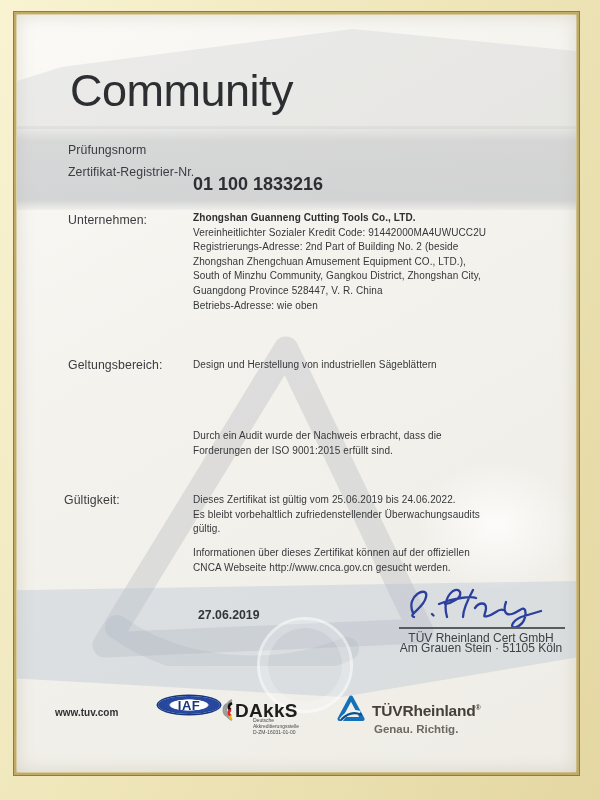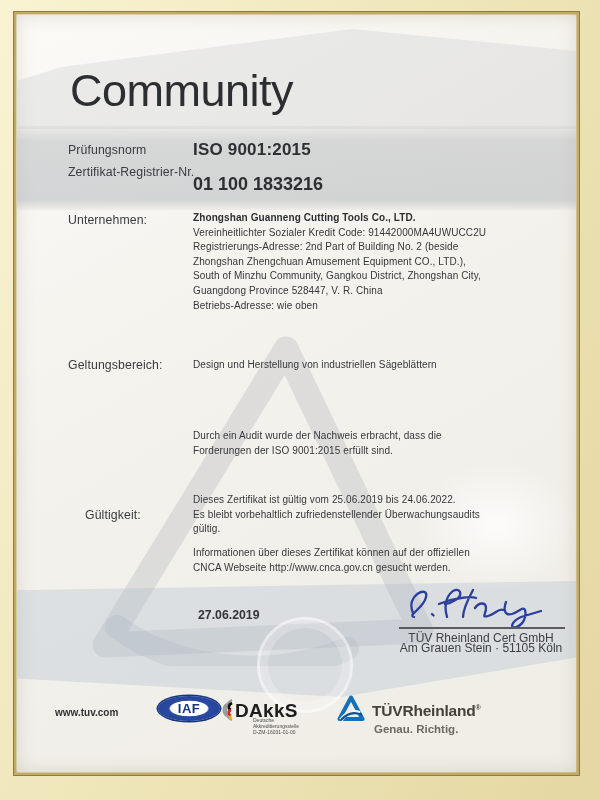--- a/index.html
+++ b/index.html
@@ -32,21 +32,21 @@
   .title{position:absolute;left:53px;top:50px;font-size:45px;font-weight:500;color:#2c2e31;letter-spacing:-.5px;}
   .norm-val{position:absolute;left:176px;top:125px;font-size:17px;font-weight:bold;color:#2d2f32;letter-spacing:.2px;}
   .reg-val{position:absolute;left:176px;top:159px;font-size:18px;font-weight:bold;color:#2d2f32;}
   .date{position:absolute;left:181px;top:593px;font-size:12.3px;font-weight:600;color:#323437;}
   .sig-svg{position:absolute;left:382px;top:568px;}
   .sig-line{position:absolute;left:382px;top:612px;width:166px;height:1.5px;background:#595b5e;}
   .sig-credit{position:absolute;left:370px;top:619px;width:188px;text-align:center;
               font-size:12px;line-height:9.6px;color:#3e4043;}
   
   .website{position:absolute;left:38px;top:692px;font-size:10px;font-weight:bold;color:#2f3134;}
-  .iaf{position:absolute;left:141px;top:681px;width:62px;height:25px;border-radius:50%;
+  .iaf{position:absolute;left:141px;top:681px;width:62px;height:18px;border-radius:50%;
        background:radial-gradient(ellipse at center,#ffffff 0%,#ffffff 42%,#2a4aa0 46%,#1a3f94 100%);
        display:flex;align-items:center;justify-content:center;
        box-shadow:0 0 0 1.5px #16357e;}
   .iaf span{font-size:13px;font-weight:bold;color:#16357e;letter-spacing:.5px;}
   .dakks-arcs{position:absolute;left:201px;top:682px;}
   .dakks-name{position:absolute;left:218px;top:685px;font-size:19px;font-weight:bold;color:#1c1c1c;letter-spacing:.3px;}
   .dakks-cap{position:absolute;left:236px;top:703px;font-size:5px;line-height:5.8px;color:#4a4a4a;}
   .tuv-tri{position:absolute;left:320px;top:679px;}
   .brand{position:absolute;left:355px;top:687px;font-size:15.5px;font-weight:bold;color:#454039;letter-spacing:-.2px;}
   .brand sup{font-size:7px;vertical-align:6px;}
@@ -66,21 +66,20 @@
       <path d="M197 18 L332 300 L16 314 Z" fill="none" stroke="rgba(157,164,172,0.26)" stroke-width="25" stroke-linejoin="round"></path>
       <path d="M28 296 C 92 342, 185 348, 258 318" fill="none" stroke="rgba(157,164,172,0.22)" stroke-width="24" stroke-linecap="round"></path>
     </svg>
     <div class="band-blue"></div>
     <div class="glare-right"></div>
     <div class="seal-wm"></div>
 
     <div class="title">Community</div>
 
     <div class="lbl" style="left:51px;top:128px;">Prüfungsnorm</div>
-    <div class="norm-val">ISO 9001:2015</div>
     <div class="lbl" style="left:51px;top:150px;">Zertifikat-Registrier-Nr.</div>
     <div class="reg-val">01 100 1833216</div>
 
     <div class="lbl" style="left:51px;top:198px;">Unternehmen:</div>
     <div class="body-txt" style="left:176px;top:196px;width:345px;">
       <div class="bold">Zhongshan Guanneng Cutting Tools Co., LTD.</div>
       <div>Vereinheitlichter Sozialer Kredit Code: 91442000MA4UWUCC2U</div>
       <div>Registrierungs-Adresse: 2nd Part of Building No. 2 (beside</div>
       <div>Zhongshan Zhengchuan Amusement Equipment CO., LTD.),</div>
       <div>South of Minzhu Community, Gangkou District, Zhongshan City,</div>
@@ -89,21 +88,21 @@
     </div>
 
     <div class="lbl" style="left:51px;top:343px;">Geltungsbereich:</div>
     <div class="body-txt" style="left:176px;top:343px;width:360px;">Design und Herstellung von industriellen Sägeblättern</div>
 
     <div class="body-txt" style="left:176px;top:414px;width:345px;">
       <div>Durch ein Audit wurde der Nachweis erbracht, dass die</div>
       <div>Forderungen der ISO 9001:2015 erfüllt sind.</div>
     </div>
 
-    <div class="lbl" style="left:68px;top:478px;margin-top:15px;">Gültigkeit:</div>
+    <div class="lbl" style="left:47px;top:478px;">Gültigkeit:</div>
     <div class="body-txt" style="left:176px;top:478px;width:360px;">
       <div>Dieses Zertifikat ist gültig vom 25.06.2019 bis 24.06.2022.</div>
       <div>Es bleibt vorbehaltlich zufriedenstellender Überwachungsaudits</div>
       <div>gültig.</div>
     </div>
 
     <div class="body-txt" style="left:176px;top:531px;width:360px;">
       <div>Informationen über dieses Zertifikat können auf der offiziellen</div>
       <div>CNCA Webseite http://www.cnca.gov.cn gesucht werden.</div>
     </div>

